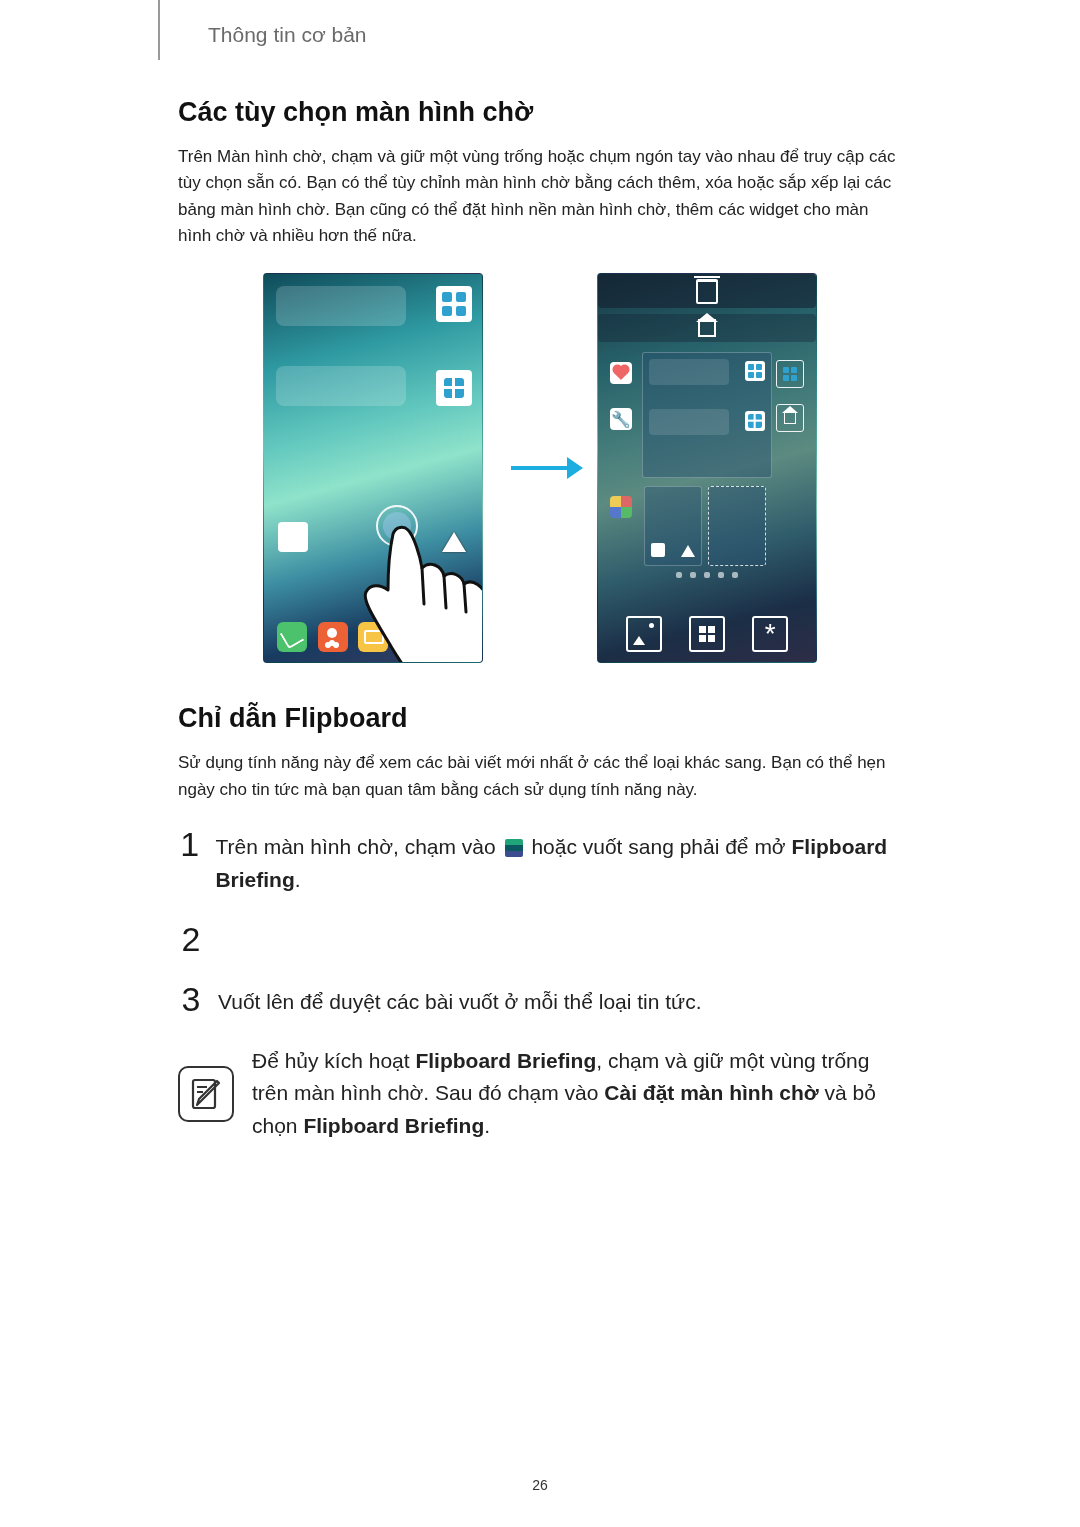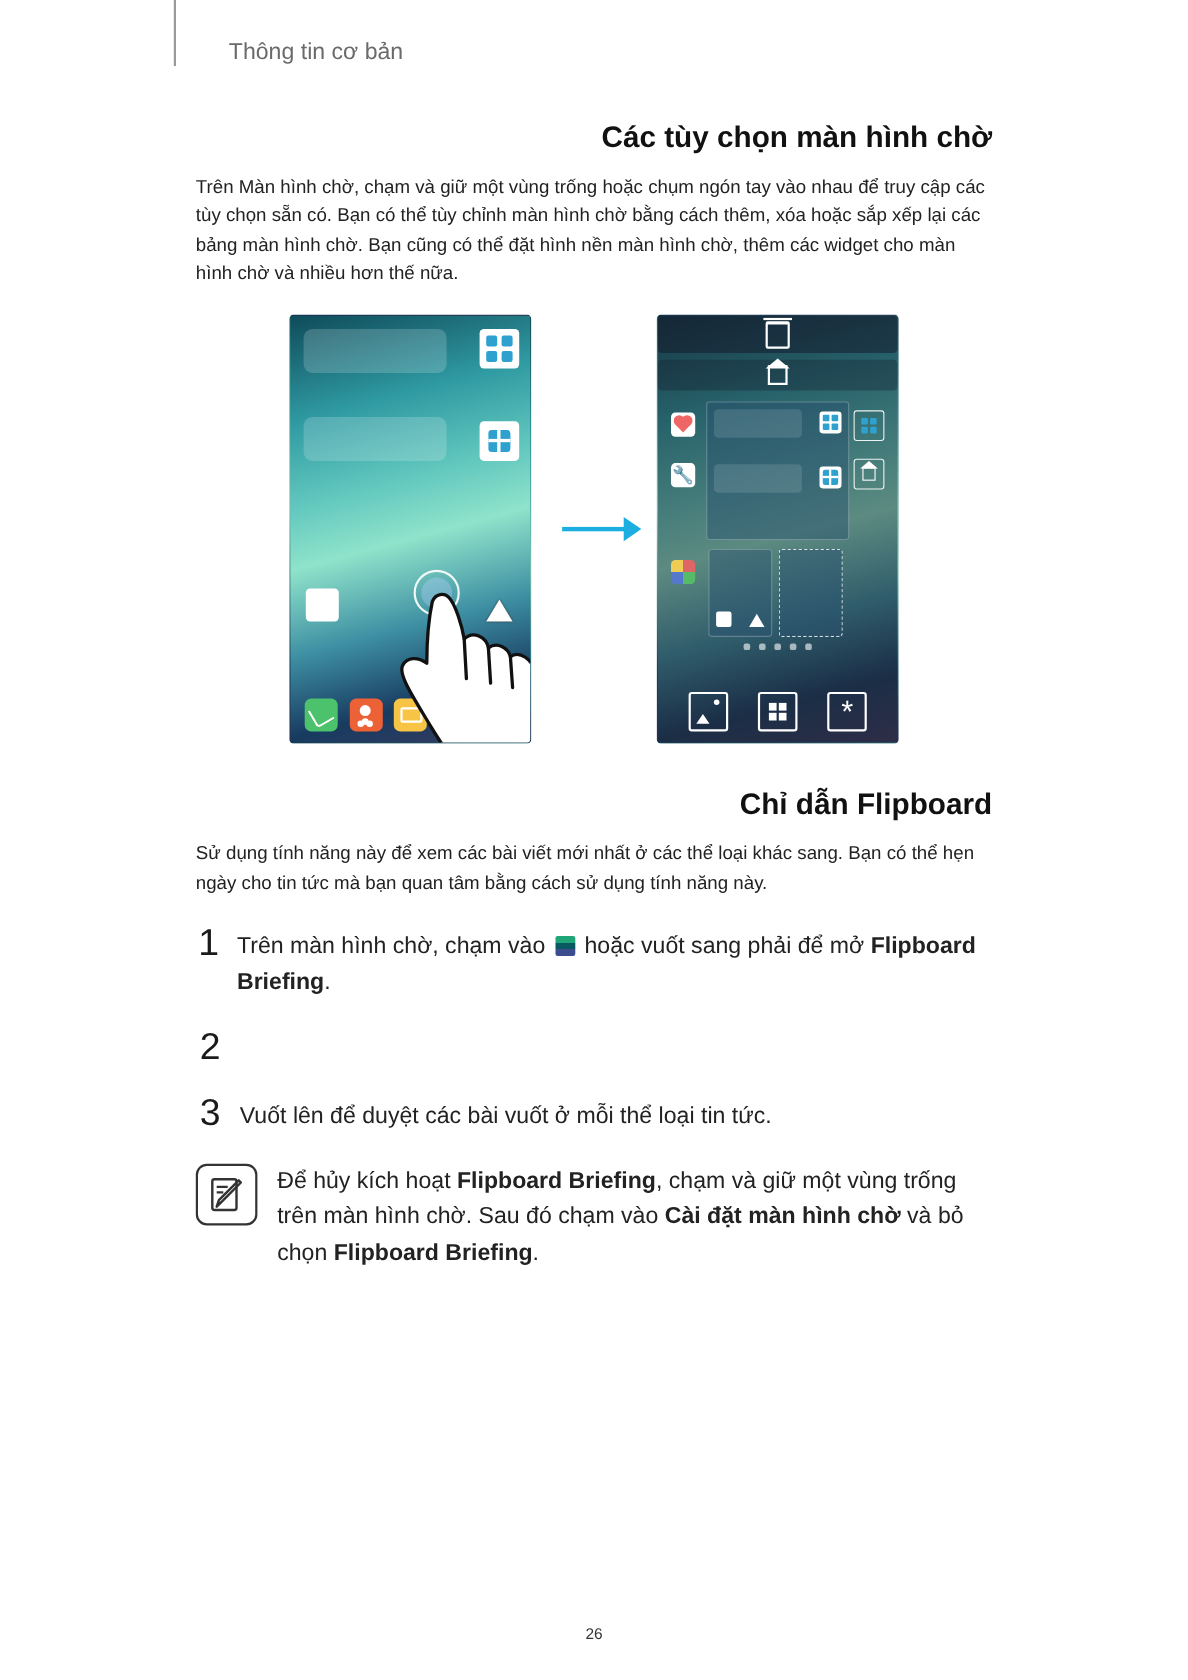--- a/index.html
+++ b/index.html
@@ -8,42 +8,41 @@
     background: #fff;
     font-family: "Segoe UI", "Helvetica Neue", Arial, sans-serif;
     color: #222;
   }
   .page {
     width: 884px;
     min-height: 1527px;
     margin: 0 auto;
     position: relative;
     box-sizing: border-box;
-    padding: 36px 80px 60px 80px;
+    padding: 23px 80px 60px 80px;
   }
   .side-rule {
     position: absolute;
     left: 60px;
     top: 0;
     width: 2px;
     height: 60px;
     background: #999;
   }
   .breadcrumb {
     color: #6a6a6a;
     font-size: 21px;
     margin-left: 30px;
     margin-bottom: 50px;
   }
   h2.section {
     font-size: 27px;
     font-weight: 700;
     color: #111;
     margin: 0 0 16px 0;
-    text-align: right;
   }
   p.body {
     font-size: 17px;
     line-height: 1.55;
     margin: 0 0 24px 0;
     color: #222;
   }
   .figure-row {
     display: flex;
     align-items: center;
@@ -196,21 +195,21 @@
     font-family: "Segoe UI Light", "Helvetica Neue", Arial, sans-serif;
   }
   .step .txt { font-size: 21px; line-height: 1.55; padding-top: 4px; }
   .bold { font-weight: 700; }
   .inline-icon {
     display:inline-block; width:18px; height:18px; vertical-align:-3px; border-radius:2px;
     margin: 0 3px;
     background: linear-gradient(#1fa578 0 33.33%, #0a5860 33.33% 66.66%, #3b4c8f 66.66% 100%);
   }
 
-  .note-row { display:flex; gap:18px; align-items:flex-start; margin-top: 4px; }
+  .note-row { display:flex; gap:18px; align-items:center; margin-top: 4px; }
   .note-icon {
     width:52px; height:52px; flex: 0 0 52px;
     border:2px solid #333; border-radius:10px;
     display:flex; align-items:center; justify-content:center;
     position:relative;
   }
   .note-icon svg { width:34px; height:34px; }
   .note-text { font-size:21px; line-height:1.55; }
 
   .page-number {

